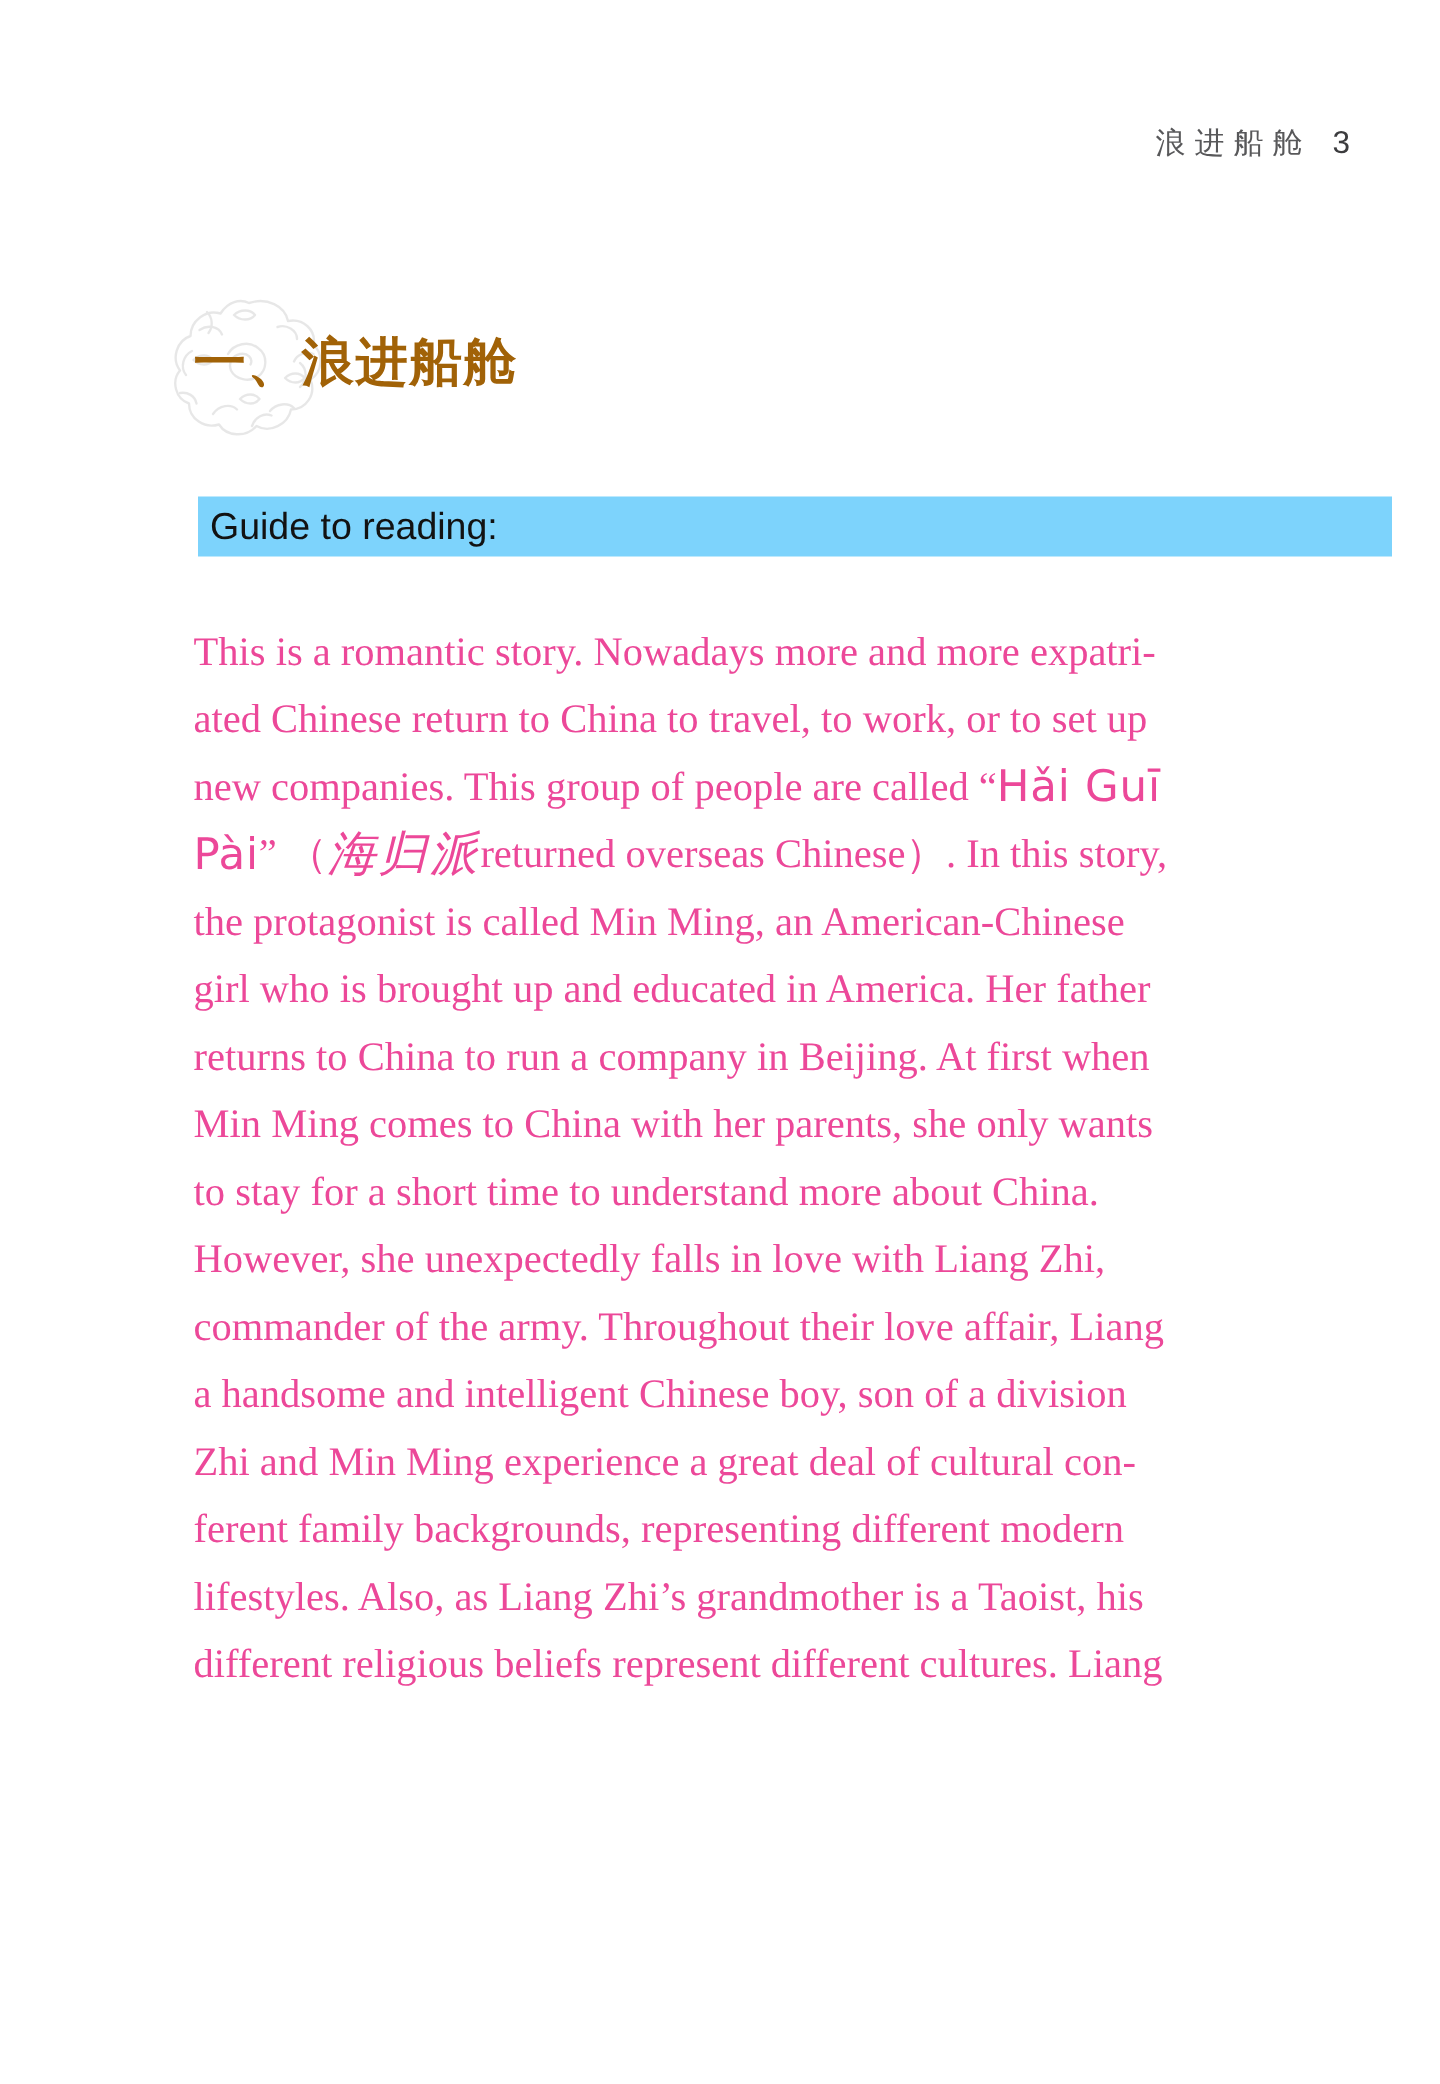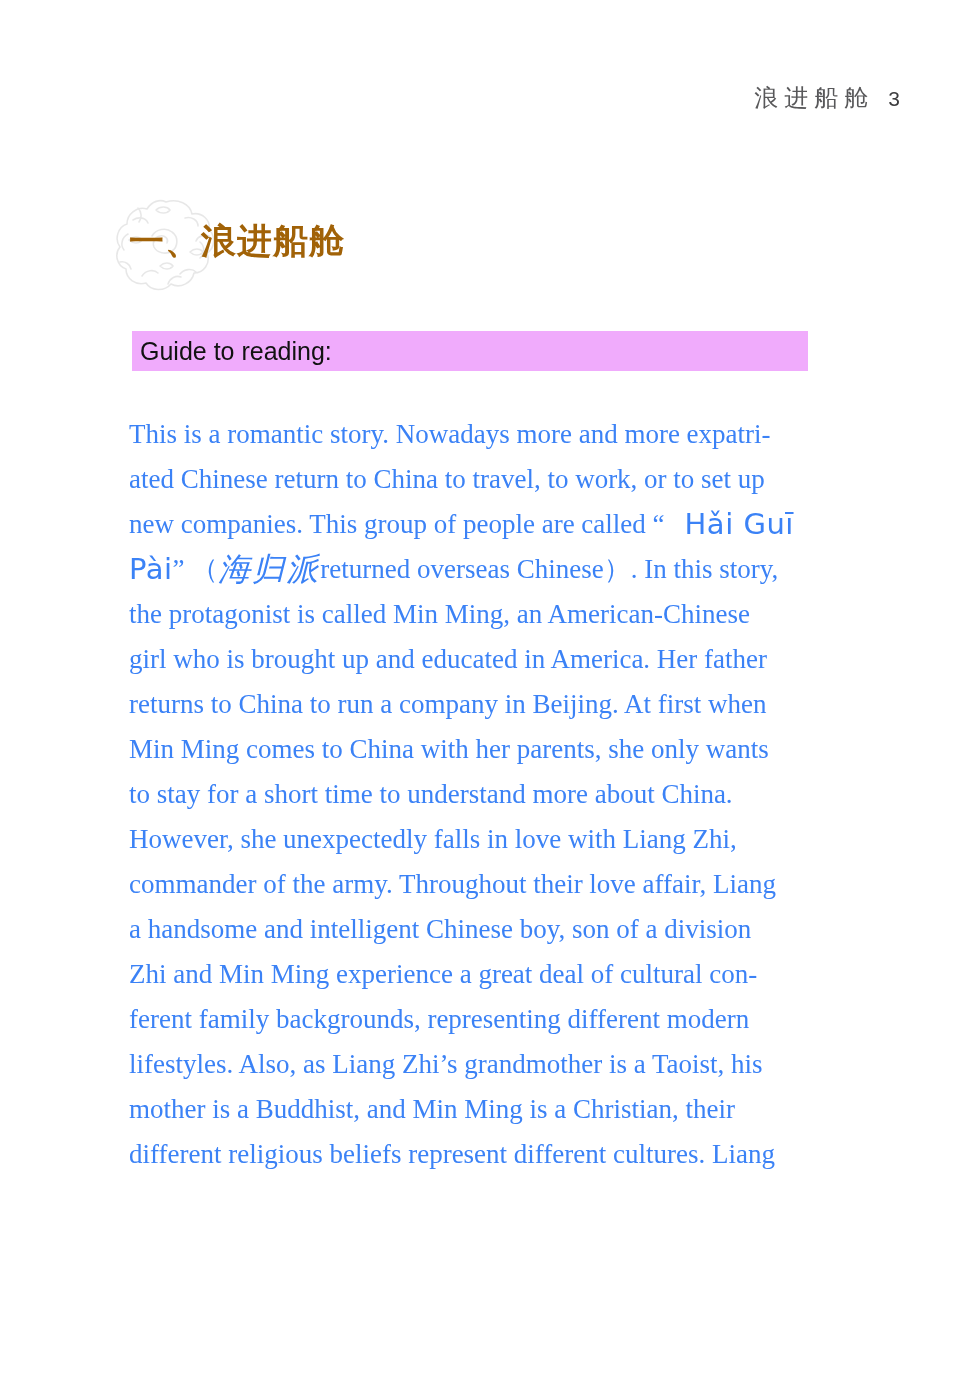--- a/index.html
+++ b/index.html
@@ -22,21 +22,21 @@
     position: absolute;
     top: 82px;
     right: 60px;
     display: flex;
     align-items: baseline;
     gap: 14px;
     white-space: nowrap;
   }
   .running-head-title {
     font-family: "Liberation Sans", sans-serif;
-    font-size: 24px;
+    font-size: 20px;
     color: #58585a;
     letter-spacing: 6px;
     font-weight: 500;
   }
   .running-head-pageno {
     font-family: "Liberation Sans", sans-serif;
     font-size: 21px;
     color: #3c3c3e;
     font-weight: 500;
   }
@@ -68,23 +68,23 @@
     color: #a16207;
     letter-spacing: 1px;
     white-space: nowrap;
   }
 
   
   .guide-banner {
     position: absolute;
     left: 132px;
     top: 331px;
-    width: 676px;
+    width: 796px;
     height: 40px;
-    background: #f0abfc;
+    background: #7dd3fc;
     display: flex;
     align-items: center;
   }
   .guide-banner-label {
     font-family: "Liberation Sans", sans-serif;
     font-size: 25px;
     color: #121212;
     padding-left: 8px;
     letter-spacing: 0px;
     line-height: 1;
@@ -95,21 +95,21 @@
     position: absolute;
     left: 129px;
     top: 412px;
     width: 682px;
   }
   .text-line {
     height: 45px;
     line-height: 45px;
     font-family: "Liberation Serif", serif;
     font-size: 27px;
-    color: #3b82f6;
+    color: #ec4899;
     white-space: nowrap;
     display: flex;
     align-items: flex-start;
   }
   .pinyin {
     font-family: "DejaVu Sans", "Liberation Sans", sans-serif;
     font-size: 29px;
     letter-spacing: 0.5px;
   }
   .hanzi {
@@ -163,21 +163,21 @@
     <span class="guide-banner-label">Guide to reading:</span>
   </div>
 
   <div class="body-text" id="body-text">
       <div class="text-line" style="word-spacing: 0px;">
         <span>This is a romantic story. Nowadays more and more expatri-</span>
       </div>
       <div class="text-line" style="word-spacing: 0px;">
         <span>ated Chinese return to China to travel, to work, or to set up</span>
       </div>
-      <div class="text-line" style="word-spacing: 0px; gap: 20px;">
+      <div class="text-line" style="word-spacing: 0px;">
         <span>new companies. This group of people are called “</span>
         <span class="pinyin">Hǎi Guī</span>
       </div>
       <div class="text-line" style="word-spacing: 0px;">
         <span class="pinyin">Pài</span>
         <span>” （</span>
         <span class="hanzi">海归派</span>
         <span> returned overseas Chinese）. In this story,</span>
       </div>
       <div class="text-line" style="word-spacing: 0px;">
@@ -206,21 +206,18 @@
       </div>
       <div class="text-line" style="word-spacing: 0px;">
         <span>Zhi and Min Ming experience a great deal of cultural con-</span>
       </div>
       <div class="text-line" style="word-spacing: 0px;">
         <span>ferent family backgrounds, representing different modern</span>
       </div>
       <div class="text-line" style="word-spacing: 0px;">
         <span>lifestyles. Also, as Liang Zhi’s grandmother is a Taoist, his</span>
       </div>
-      <div class="text-line" style="word-spacing: 0px;">
-        <span>mother is a Buddhist, and Min Ming is a Christian, their</span>
-      </div>
       <div class="text-line">
         <span>different religious beliefs represent different cultures. Liang</span>
       </div>
     </div>
 
 </div>
 
 </body></html>

